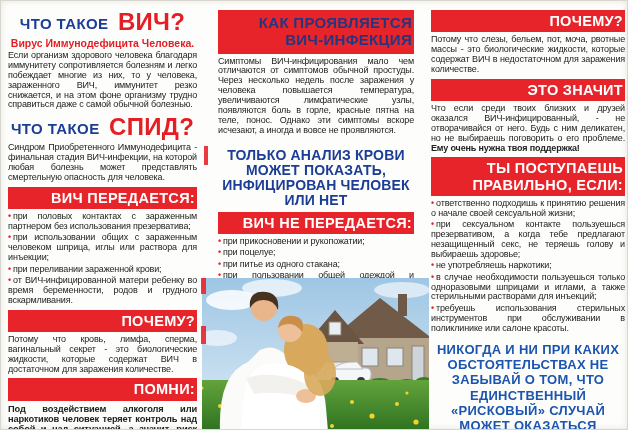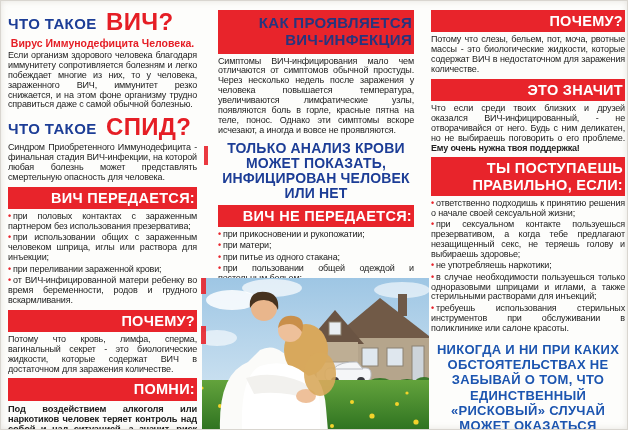--- a/index.html
+++ b/index.html
@@ -8,21 +8,21 @@
     background:#fdfdfb;overflow:hidden;
     font-family:"Liberation Sans",sans-serif;color:#222;
     border:1px solid #d9d6d0;box-sizing:border-box;
     box-shadow:inset 0 0 6px rgba(160,150,140,.25);
   }
   .col{position:absolute;top:5px;}
   .col-left{left:7px;width:189px;}
   .col-mid{left:217px;width:196px;}
   .col-right{left:430px;width:194px;}
 
-  .h-row{margin:2px 0 1px;white-space:nowrap;}
+  .h-row{text-align:center;margin:2px 0 1px;white-space:nowrap;}
   .h-prefix{font-weight:bold;color:#1c3d96;font-size:15px;letter-spacing:.4px;vertical-align:1px;}
   .h-term{font-weight:bold;color:#e51e25;font-size:24px;letter-spacing:.3px;margin-left:5px;}
 
   .subtitle{color:#e51e25;font-weight:bold;font-size:10.5px;text-align:center;margin:1px 0 2px;}
 
   .body-txt{font-size:9px;line-height:1.1;letter-spacing:-.15px;text-align:justify;margin:2px 0 3px;}
   .body-txt.bold{font-weight:bold;font-size:9.3px;}
 
   .banner{
     background:#e8242b;color:#fff;font-weight:bold;text-align:right;
@@ -30,21 +30,21 @@
     letter-spacing:.3px;
   }
   .banner.navy{color:#26357e;font-size:15px;padding:5px 2px;}
 
   .bullets{margin:1px 0 2px;}
   .bullets .b-item{font-size:9px;line-height:1.1;letter-spacing:-.15px;text-align:justify;margin:1.5px 0;}
   .blt{color:#e8242b;font-weight:bold;font-size:9px;margin-right:2px;}
 
   .blue-big{
     color:#1c3d96;font-weight:bold;font-size:14px;line-height:1.07;
-    text-align:center;margin:5px 2px 4px;letter-spacing:.2px;
+    text-align:center;margin:12px 2px 4px;letter-spacing:.2px;
   }
   .blue-warning{
     color:#1c55b0;font-weight:bold;font-size:13px;line-height:1.18;
     text-align:center;margin:8px 0 0;letter-spacing:.3px;
   }
   .bold-tail{font-weight:bold;}
 
   .photo{position:absolute;left:201px;top:277px;width:227px;height:153px;}
   .photo svg{display:block;}
 
@@ -95,21 +95,21 @@
   <div class="col col-mid">
     <div class="banner navy">КАК ПРОЯВЛЯЕТСЯ ВИЧ-ИНФЕКЦИЯ</div>
     <div class="body-txt">Симптомы ВИЧ-инфицирования мало чем отличаются от симптомов обычной простуды. Через несколько недель после заражения у человека повышается температура, увеличиваются лимфатические узлы, появляются боль в горле, красные пятна на теле, понос. Однако эти симптомы вскоре исчезают, а иногда и вовсе не проявляются.</div>
     <div class="blue-big">ТОЛЬКО АНАЛИЗ КРОВИ МОЖЕТ ПОКАЗАТЬ, ИНФИЦИРОВАН ЧЕЛОВЕК ИЛИ НЕТ</div>
 
     <div class="banner">ВИЧ НЕ ПЕРЕДАЕТСЯ:</div>
     <div class="bullets">
 
         <div class="b-item"><span class="blt">•</span><span>при прикосновении и рукопожатии;</span></div>
 
-        <div class="b-item"><span class="blt">•</span><span>при матери;</span></div>
+        <div class="b-item"><span class="blt">•</span><span>при поцелуе;</span></div>
 
 
         <div class="b-item"><span class="blt">•</span><span>при питье из одного стакана;</span></div>
 
         <div class="b-item"><span class="blt">•</span><span>при пользовании общей одеждой и постельным бельем;</span></div>
 
         <div class="b-item"><span class="blt">•</span><span>при пользовании общим туалетом.</span></div>
       </div>
   </div>
 

